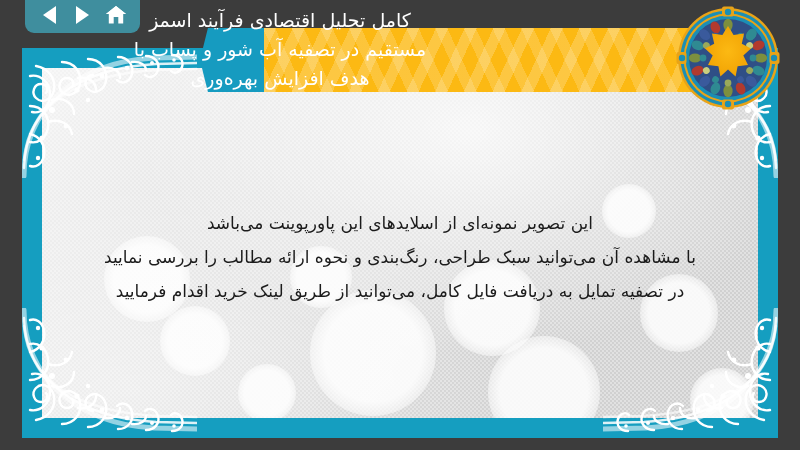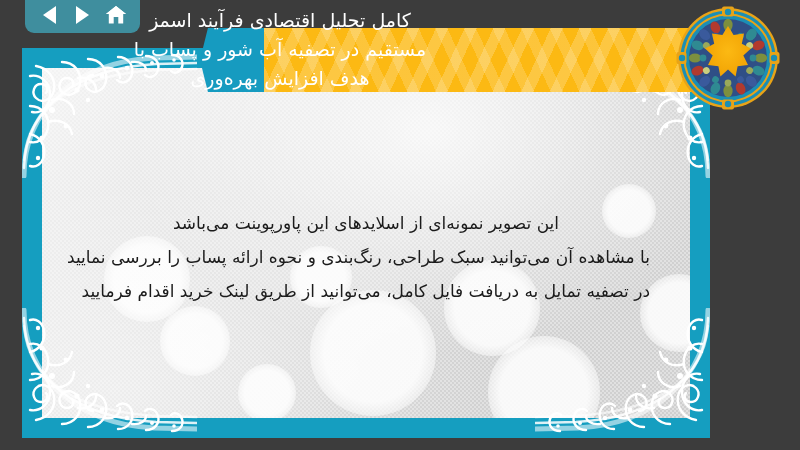--- a/index.html
+++ b/index.html
@@ -24,21 +24,21 @@
     width:0;height:0;border-top:9px solid transparent;border-bottom:9px solid transparent;
     border-right:13px solid #ffffff;
   }
   .tri-right{
     width:0;height:0;border-top:9px solid transparent;border-bottom:9px solid transparent;
     border-left:13px solid #ffffff;
   }
 
   
   #slide{
-    position:absolute; left:22px; top:48px; width:688px; height:390px;
+    position:absolute; left:22px; top:48px; width:756px; height:390px;
     background:#159ec0;
     overflow:hidden;
     z-index:10;
   }
   
   #slide-inner{
     position:absolute; left:20px; top:20px; right:20px; bottom:20px;
     background:
       linear-gradient(135deg,#f4f4f4 0%,#e2e2e2 35%,#d2d2d2 65%,#cfcfcf 100%);
     overflow:hidden;
@@ -162,21 +162,21 @@
     <div class="bokeh" style="left:446px;top:268px;width:112px;height:112px;"></div>
     <div class="bokeh" style="left:560px;top:116px;width:54px;height:54px;"></div>
     <div class="bokeh" style="left:598px;top:206px;width:78px;height:78px;"></div>
     <div class="bokeh" style="left:196px;top:296px;width:58px;height:58px;"></div>
     <div class="bokeh" style="left:648px;top:300px;width:64px;height:64px;"></div>
 
     <div id="texture"></div>
 
     <div id="body-text">
       <p>این تصویر نمونه‌ای از اسلایدهای این پاورپوینت می‌باشد</p>
-      <p>با مشاهده آن می‌توانید سبک طراحی، رنگ‌بندی و نحوه ارائه پساب را بررسی نمایید</p>
+      <p>با مشاهده آن می‌توانید سبک طراحی، رنگ‌بندی و نحوه ارائه مطالب را بررسی نمایید</p>
       <p>در تصفیه تمایل به دریافت فایل کامل، می‌توانید از طریق لینک خرید اقدام فرمایید</p>
     </div>
   </div>
 
   <div class="corner" id="corner-tl">
     <svg viewBox="0 0 175 130" preserveAspectRatio="none">
       <g fill="none" stroke="#ffffff" stroke-width="2.4" stroke-linecap="round">
         <path d="M2 128 C2 62 54 14 132 10 L175 9" opacity=".55" stroke-width="5"></path>
         <path d="M2 120 C4 58 56 20 134 16 L175 15" opacity=".85"></path>
         <path d="M2 112 C6 56 58 26 136 22 L175 21" opacity=".6"></path>

